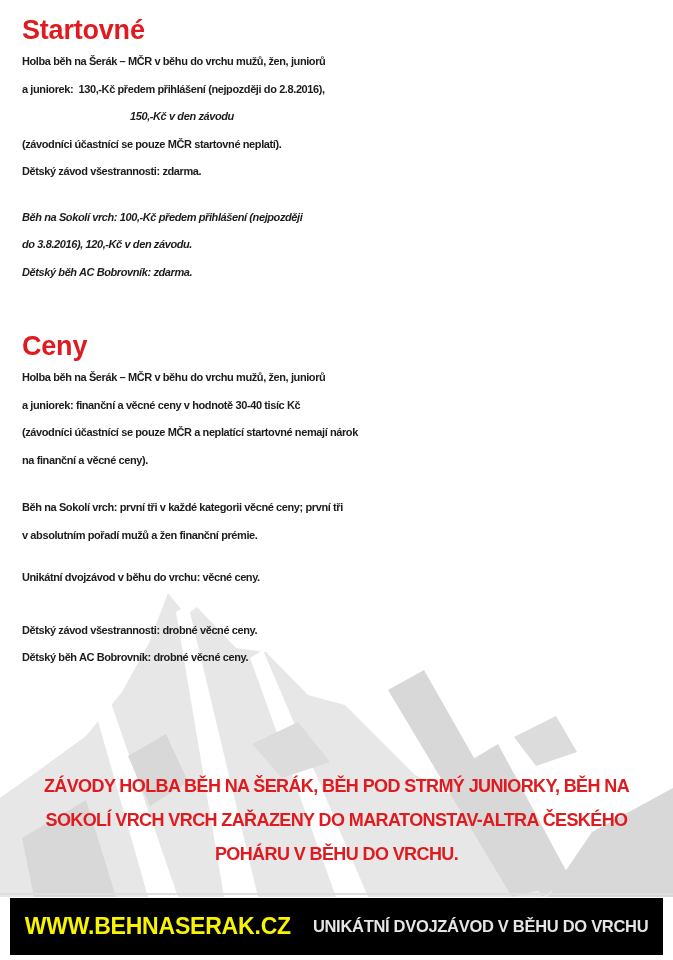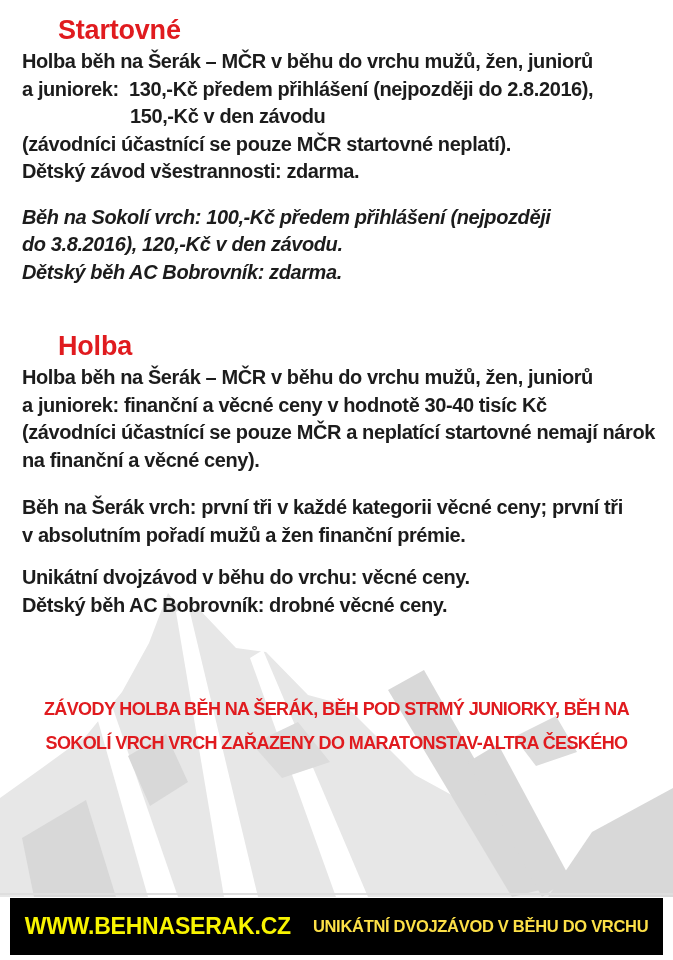--- a/index.html
+++ b/index.html
@@ -27,38 +27,37 @@
     z-index: 2;
     padding: 12px 10px 0 22px;
     box-sizing: border-box;
   }
   .heading {
     font-size: 27px;
     line-height: 36px;
     color: var(--red);
     letter-spacing: -0.2px;
     white-space: nowrap;
-    margin-left: 36px;
   }
   .h-ceny { margin-top: 42px; }
   .line {
-    font-size: 20px;
+    font-size: 11px;
     line-height: 27.5px;
     color: var(--ink);
     letter-spacing: -0.4px;
     white-space: nowrap;
   }
-  .indent { padding-left: 108px; }
+  .indent { padding-left: 108px; font-style: italic; }
   .p2 { margin-top: 18px; font-style: italic; }
   .p4 { margin-top: 20px; }
   .p5 { margin-top: 15px; }
   .p6 { margin-top: 25px; }
   .p7 { }
   .notice {
-    margin-top: 73px;
+    margin-top: 97px;
     margin-right: 12px;
     text-align: center;
     color: var(--red);
     font-size: 18px;
     line-height: 34px;
     letter-spacing: -0.6px;
   }
   .notice .nline { white-space: nowrap; }
   .footer {
     position: absolute;
@@ -73,21 +72,21 @@
     justify-content: center;
     gap: 22px;
   }
   .footer-url {
     color: var(--yellow);
     font-size: 23px;
     letter-spacing: -0.2px;
     white-space: nowrap;
   }
   .footer-tagline {
-    color: #fde047;
+    color: #e5e5e5;
     font-size: 16.5px;
     letter-spacing: -0.3px;
     white-space: nowrap;
   }
 </style>
 </head>
 <body>
 
 <div class="page">
 
@@ -121,46 +120,50 @@
       <div class="line">(závodníci účastnící se pouze MČR startovné neplatí).</div>
       <div class="line">Dětský závod všestrannosti: zdarma.</div>
     </div>
 
     <div class="para p2">
       <div class="line">Běh na Sokolí vrch: 100,-Kč předem přihlášení (nejpozději</div>
       <div class="line">do 3.8.2016), 120,-Kč v den závodu.</div>
       <div class="line">Dětský běh AC Bobrovník: zdarma.</div>
     </div>
 
-    <div class="heading h-ceny">Holba</div>
+    <div class="heading h-ceny">Ceny</div>
 
     <div class="para">
       <div class="line">Holba běh na Šerák – MČR v běhu do vrchu mužů, žen, juniorů</div>
       <div class="line">a juniorek: finanční a věcné ceny v hodnotě 30-40 tisíc Kč</div>
       <div class="line">(závodníci účastnící se pouze MČR a neplatící startovné nemají nárok</div>
       <div class="line">na finanční a věcné ceny).</div>
     </div>
 
     <div class="para p4">
-      <div class="line">Běh na Šerák vrch: první tři v každé kategorii věcné ceny; první tři</div>
+      <div class="line">Běh na Sokolí vrch: první tři v každé kategorii věcné ceny; první tři</div>
       <div class="line">v absolutním pořadí mužů a žen finanční prémie.</div>
     </div>
 
     <div class="para p5">
       <div class="line">Unikátní dvojzávod v běhu do vrchu: věcné ceny.</div>
     </div>
 
+    <div class="para p6">
+      <div class="line">Dětský závod všestrannosti: drobné věcné ceny.</div>
+    </div>
 
     <div class="para p7">
       <div class="line">Dětský běh AC Bobrovník: drobné věcné ceny.</div>
     </div>
 
     <div class="notice">
       <div class="nline">ZÁVODY HOLBA BĚH NA ŠERÁK, BĚH POD STRMÝ JUNIORKY, BĚH NA</div>
       <div class="nline">SOKOLÍ VRCH VRCH ZAŘAZENY DO MARATONSTAV-ALTRA ČESKÉHO</div>
+      <div class="nline">POHÁRU V BĚHU DO VRCHU.</div>
     </div>
 
   </div>
 
   <div class="footer">
     <span class="footer-url">WWW.BEHNASERAK.CZ</span>
     <span class="footer-tagline">UNIKÁTNÍ DVOJZÁVOD V BĚHU DO VRCHU</span>
   </div>
 
 </div>

